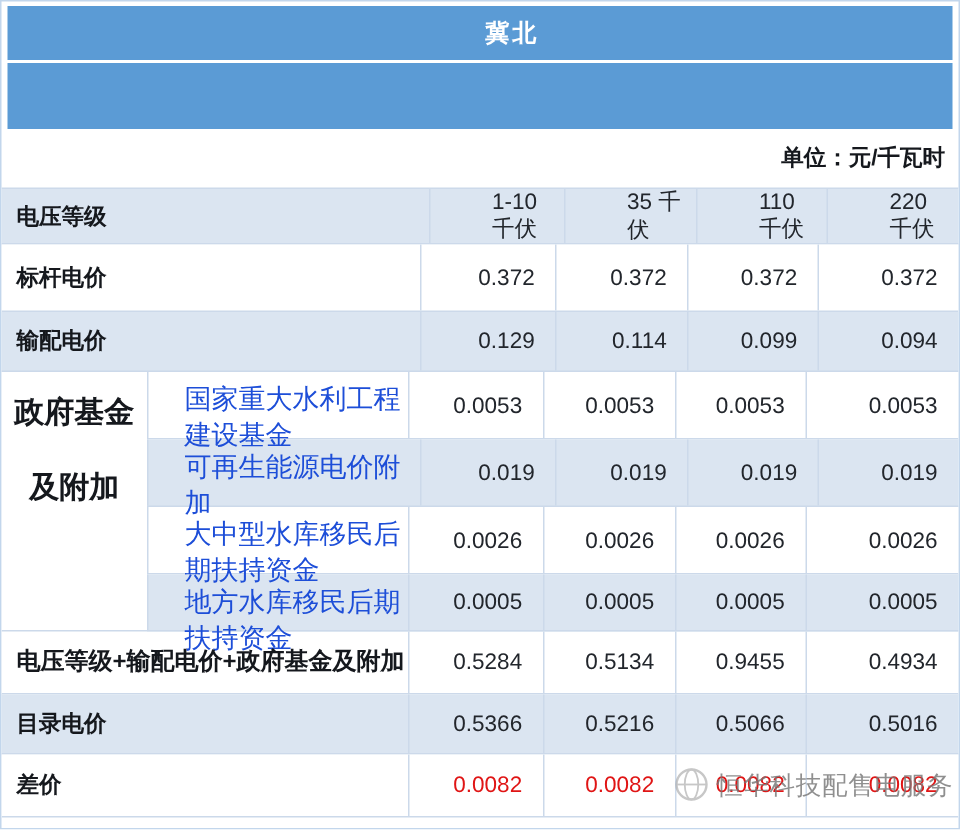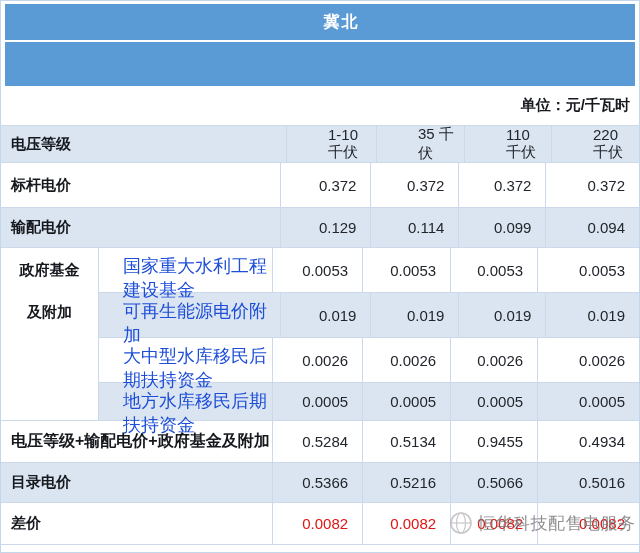--- a/index.html
+++ b/index.html
@@ -32,21 +32,21 @@
     padding-right:14px;font-size:15px;color:#22262c;border-left:1px solid #ccd9ea;padding-left:41px;
   }
   .c-val.hd{padding-right:9px;}
   .w1{width:90px}.w2{width:88px}.w3{width:87px}.w4{flex:1}
   .red{color:#e01515;}
   
   .group{display:flex;}
   .g-label{
     width:97px;box-sizing:border-box;background:#fff;border-bottom:1px solid #ccd9ea;
     display:flex;flex-direction:column;align-items:center;justify-content:flex-start;
-    padding-top:13px;gap:23px;font-weight:bold;font-size:15px;color:#15181d;
+    padding-top:13px;gap:23px;font-weight:bold;font-size:20px;color:#15181d;
   }
   .g-body{flex:1;min-width:0;}
   .g-body .row .c-sublabel{
     width:188px;box-sizing:border-box;border-left:1px solid #ccd9ea;
     padding:6px 0 0 24px;font-size:18px;color:#1d4ed8;display:block;
   }
   
   .watermark{
     position:absolute;left:448px;top:510px;display:flex;align-items:center;gap:5px;
     pointer-events:none;

